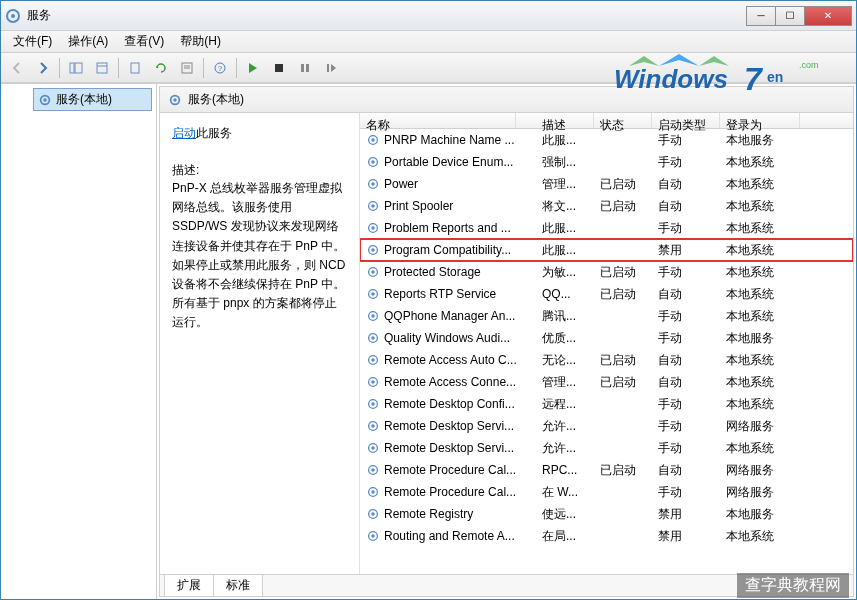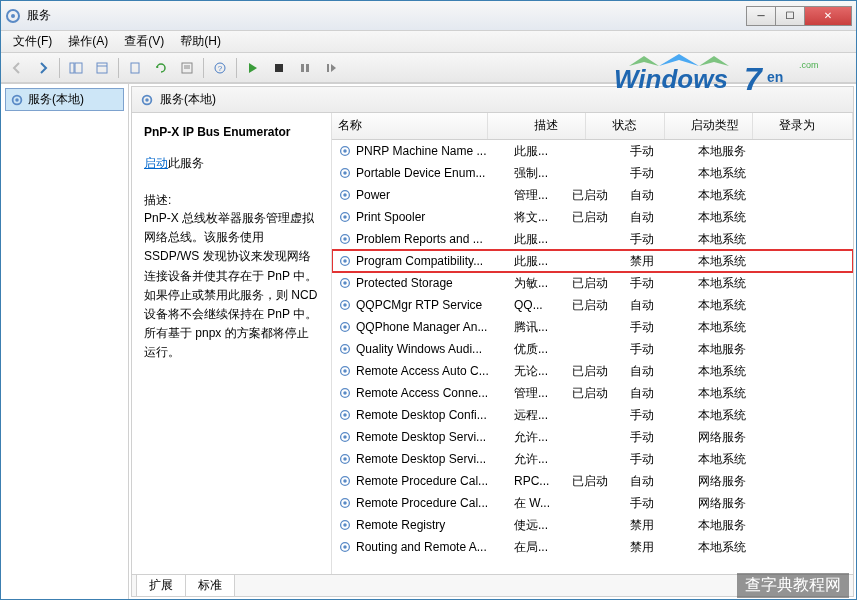--- a/index.html
+++ b/index.html
@@ -9,33 +9,33 @@
 .titlebar-icon { width: 16px; height: 16px; margin-right: 6px; }
 .titlebar-title { flex: 1; font-size: 12px; color: #000; }
 .win-buttons { display: flex; }
 .win-btn { width: 30px; height: 20px; border: 1px solid #8f8f8f; background: linear-gradient(to bottom, #f5f5f5, #e0e0e0); display: flex; align-items: center; justify-content: center; font-size: 10px; margin-left: -1px; }
 .win-btn.close { width: 48px; background: linear-gradient(to bottom, #e36868, #c94040); color: #fff; }
 .menubar { height: 22px; background: linear-gradient(to bottom, #f7f7f7, #ececec); display: flex; align-items: center; padding: 0 4px; border-bottom: 1px solid #d0d0d0; }
 .menu-item { padding: 2px 8px; font-size: 12px; cursor: default; }
 .toolbar { height: 30px; background: linear-gradient(to bottom, #f7f7f7, #e8e8e8); display: flex; align-items: center; padding: 0 4px; border-bottom: 1px solid #d0d0d0; gap: 2px; }
 .tb-btn { width: 24px; height: 24px; display: flex; align-items: center; justify-content: center; border: 1px solid transparent; }
 .tb-sep { width: 1px; height: 20px; background: #c0c0c0; margin: 0 2px; }
-.content { flex: 1; display: flex; background: #fff; border-top: 1px solid #d0d0d0; overflow: hidden; }
+.content { flex: 1; display: flex; background: #fff; border-top: 1px solid #d0d0d0; overflow: hidden; padding-left: 28px; }
 .left-pane { width: 128px; border-right: 1px solid #d0d0d0; padding: 4px; }
 .tree-item { display: flex; align-items: center; padding: 2px 4px; border: 1px solid #7da2ce; background: #cde6f7; }
 .right-pane { flex: 1; display: flex; flex-direction: column; border: 1px solid #d0d0d0; margin: 2px; }
 .panel-header { height: 26px; background: linear-gradient(to bottom, #f7f7f7, #ececec); display: flex; align-items: center; padding: 0 8px; border-bottom: 1px solid #d0d0d0; }
 .panel-body { flex: 1; display: flex; overflow: hidden; }
 .detail-pane { width: 200px; border-right: 1px solid #e0e0e0; padding: 12px; font-size: 12px; overflow-y: auto; }
 .detail-title { font-weight: bold; margin-bottom: 16px; }
 .detail-link { color: #0066cc; text-decoration: underline; cursor: pointer; }
 .detail-label { margin-top: 20px; }
 .detail-desc { line-height: 1.6; }
 .list-pane { flex: 1; display: flex; flex-direction: column; position: relative; }
-.list-header { display: flex; height: 27px; background: linear-gradient(to bottom, #fdfdfd, #f0f0f0); border-bottom: 1px solid #d0d0d0; justify-content: space-between; }
+.list-header { display: flex; height: 16px; background: linear-gradient(to bottom, #fdfdfd, #f0f0f0); border-bottom: 1px solid #d0d0d0; }
 .lh-col { padding: 4px 6px; border-right: 1px solid #e0e0e0; font-size: 12px; }
 .list-body { flex: 1; overflow-y: scroll; }
 .list-row { display: flex; height: 22px; align-items: center; cursor: default; }
 .list-row.highlighted { outline: 2px solid #e23333; outline-offset: -1px; }
 .lc { padding: 2px 6px; overflow: hidden; white-space: nowrap; text-overflow: ellipsis; font-size: 12px; display: flex; align-items: center; }
 .svc-icon { width: 14px; height: 14px; margin-right: 4px; flex-shrink: 0; }
 .c-name { width: 156px; }
 .c-desc { width: 58px; margin-left: 20px; }
 .c-status { width: 58px; }
 .c-startup { width: 68px; }
@@ -161,21 +161,20 @@
       <div class="panel-header">
         <svg class="gear-icon" viewBox="0 0 16 16">
             <circle cx="8" cy="8" r="5" fill="none" stroke="#5a8ac6" stroke-width="2"></circle>
             <circle cx="8" cy="8" r="2" fill="#5a8ac6"></circle>
           </svg>
         <span style="margin-left:6px;">服务(本地)</span>
       </div>
 
       <div class="panel-body">
         <div class="detail-pane">
-          <div class="detail-title">PnP-X IP Bus Enumerator</div>
           <div>
             <span class="detail-link">启动</span><span>此服务</span>
           </div>
           <div class="detail-label">描述:</div>
           <div class="detail-desc">PnP-X 总线枚举器服务管理虚拟网络总线。该服务使用 SSDP/WS 发现协议来发现网络连接设备并使其存在于 PnP 中。如果停止或禁用此服务，则 NCD 设备将不会继续保持在 PnP 中。所有基于 pnpx 的方案都将停止运行。</div>
         </div>
 
         <div class="list-pane">
           <div class="list-header">
             <div class="lh-col c-name">名称</div>
@@ -275,21 +274,21 @@
                 <div class="lc c-status">已启动</div>
                 <div class="lc c-startup">手动</div>
                 <div class="lc c-logon">本地系统</div>
               </div>
               <div class="list-row">
                 <div class="lc c-name">
                   <svg class="svc-icon" viewBox="0 0 16 16">
                     <circle cx="8" cy="8" r="5" fill="none" stroke="#5a8ac6" stroke-width="1.5"></circle>
                     <circle cx="8" cy="8" r="2" fill="#5a8ac6"></circle>
                   </svg>
-                  <span>QQPCMgr RTP Service</span>
+                  <span>Reports RTP Service</span>
                 </div>
                 <div class="lc c-desc">QQ...</div>
                 <div class="lc c-status">已启动</div>
                 <div class="lc c-startup">自动</div>
                 <div class="lc c-logon">本地系统</div>
               </div>
               <div class="list-row">
                 <div class="lc c-name">
                   <svg class="svc-icon" viewBox="0 0 16 16">
                     <circle cx="8" cy="8" r="5" fill="none" stroke="#5a8ac6" stroke-width="1.5"></circle>

